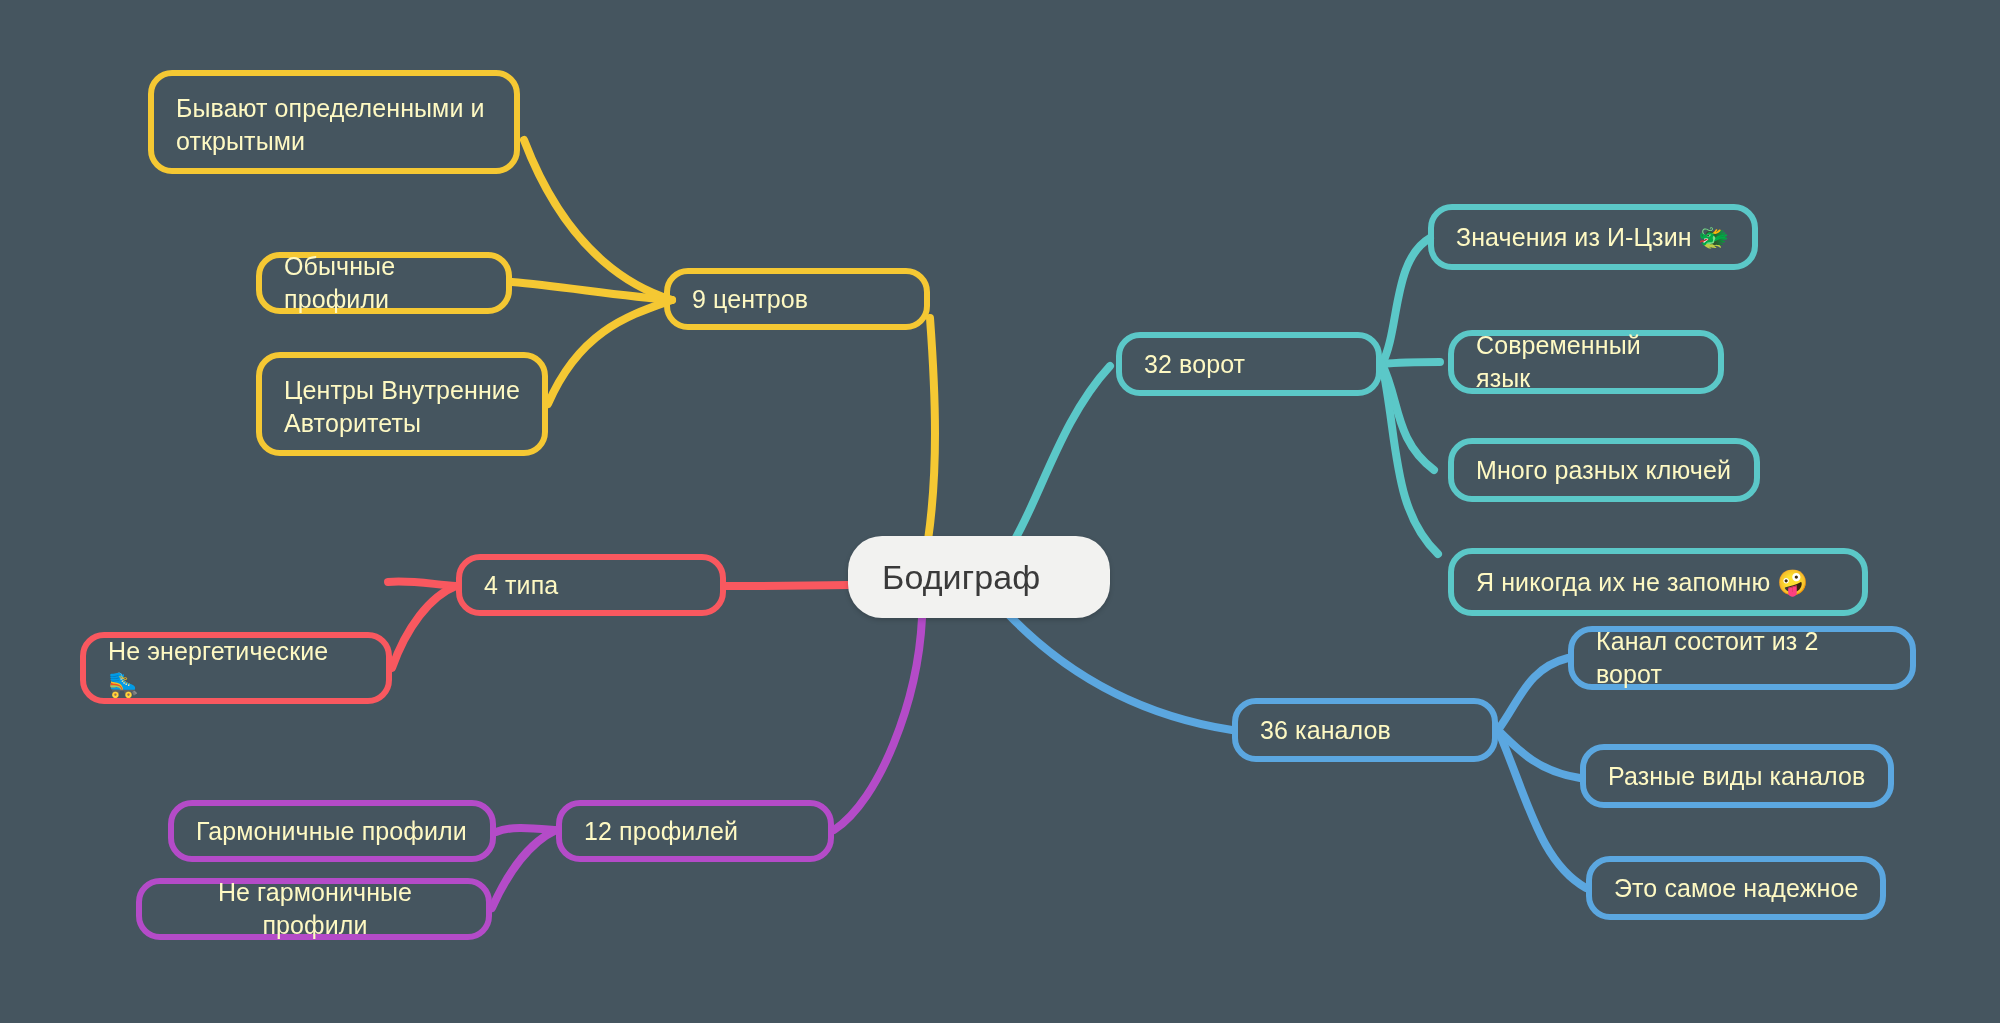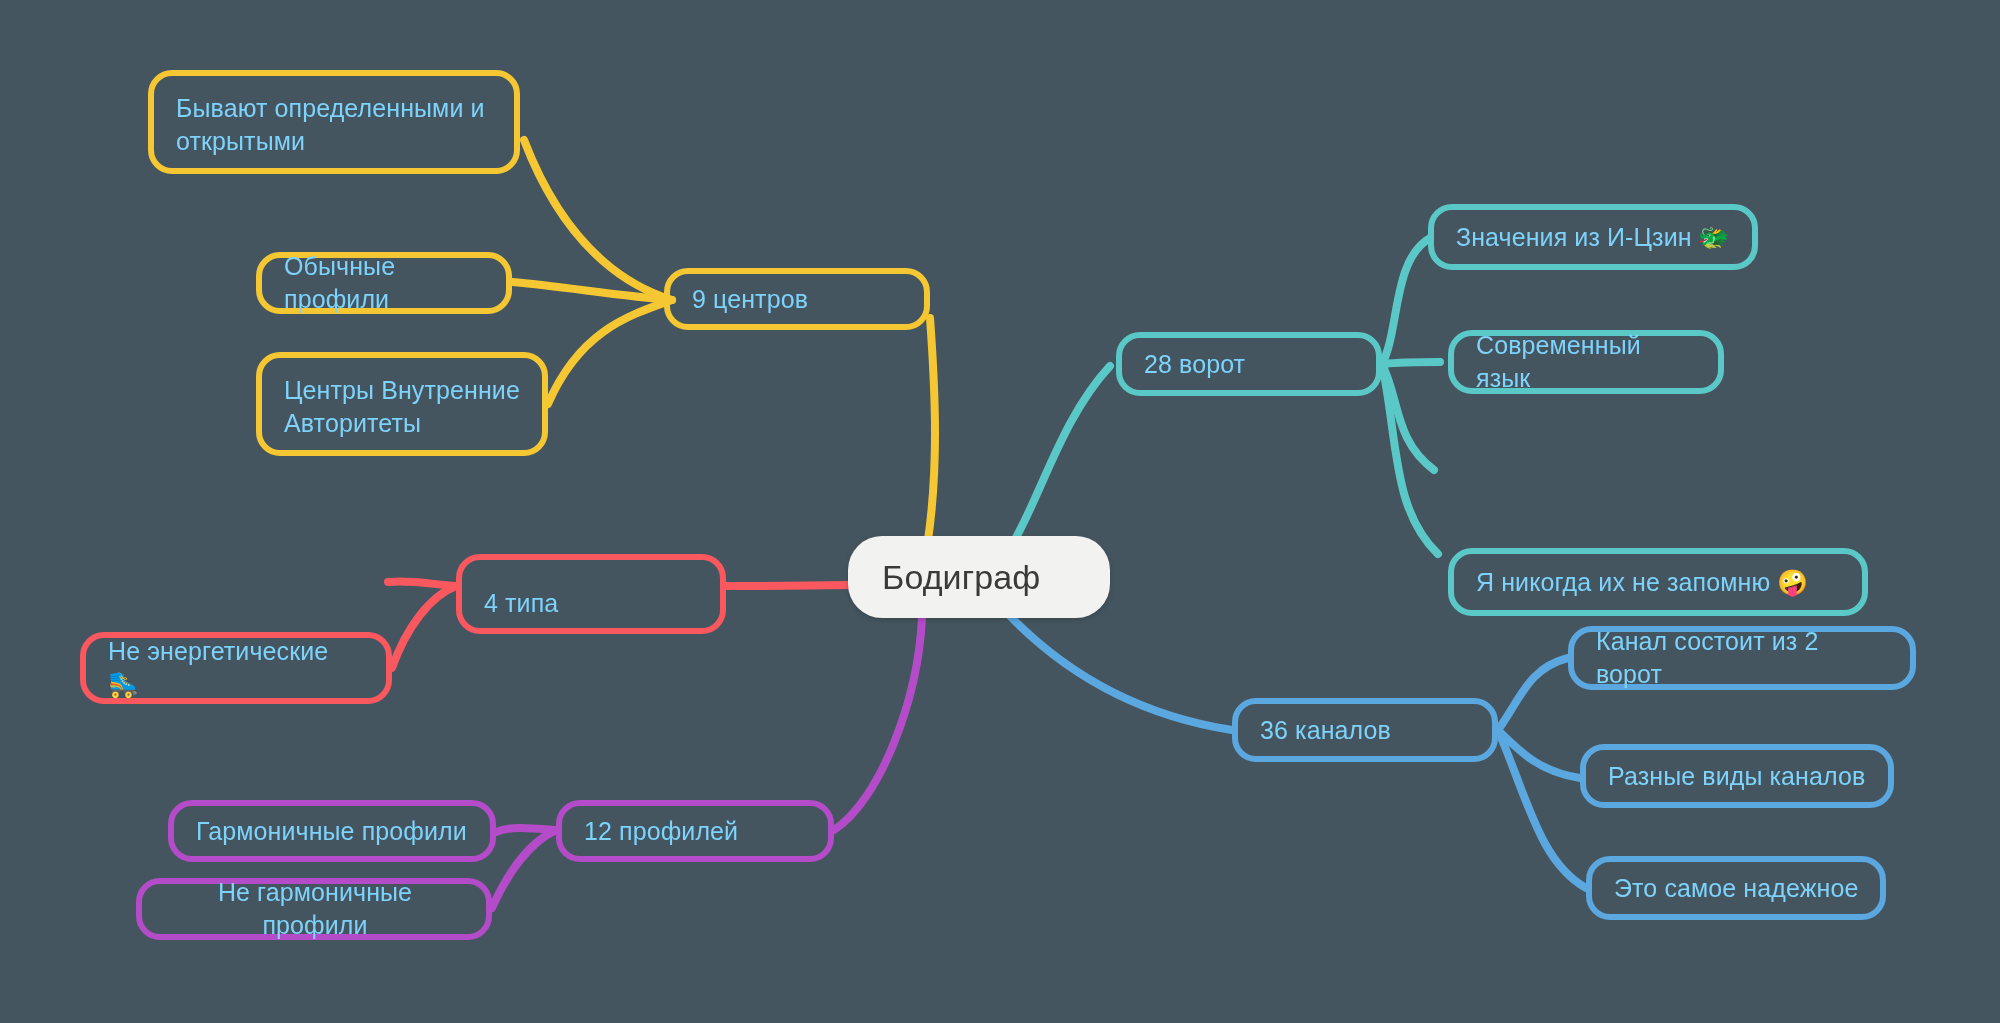--- a/index.html
+++ b/index.html
@@ -30,21 +30,21 @@
     stroke-linejoin: round;
   }
   .node {
     position: absolute;
     box-sizing: border-box;
     display: flex;
     align-items: center;
     border-style: solid;
     border-width: 6px;
     border-radius: 24px;
-    color: #7dd3fc;
+    color: #fef9c3;
     font-size: 25px;
     line-height: 1.32;
     letter-spacing: .1px;
     padding: 8px 20px 8px 22px;
     white-space: pre-line;
     background: transparent;
     z-index: 3;
   }
   .node.two-line { align-items: flex-start; padding-top: 16px; }
   .node .label { display: block; width: 100%; }
@@ -106,21 +106,21 @@
   </div>
 
   <div class="node" style="left:256px; top:252px; width:256px; height:62px; border-color:#f5c833;">
     <span class="label">Обычные профили</span>
   </div>
 
   <div class="node two-line" style="left:256px; top:352px; width:292px; height:104px; border-color:#f5c833;">
     <span class="label">Центры Внутренние Авторитеты</span>
   </div>
 
-  <div class="node" style="left:456px; top:554px; width:270px; height:80px; border-color:#f9585f;align-items:flex-end;">
+  <div class="node" style="left:456px; top:554px; width:270px; height:62px; border-color:#f9585f;align-items:flex-end;">
     <span class="label">4 типа</span>
   </div>
 
 
   <div class="node" style="left:80px; top:632px; width:312px; height:72px; border-color:#f9585f;">
     <span class="label">Не энергетические 🛼</span>
   </div>
 
   <div class="node" style="left:556px; top:800px; width:278px; height:62px; border-color:#b44bc8;">
     <span class="label">12 профилей</span>
@@ -128,31 +128,34 @@
 
   <div class="node" style="left:168px; top:800px; width:328px; height:62px; border-color:#b44bc8;">
     <span class="label">Гармоничные профили</span>
   </div>
 
   <div class="node" style="left:136px; top:878px; width:356px; height:62px; border-color:#b44bc8;text-align:center;">
     <span class="label">Не гармоничные профили</span>
   </div>
 
   <div class="node" style="left:1116px; top:332px; width:266px; height:64px; border-color:#5bc8c8;">
-    <span class="label">28 ворот</span>
+    <span class="label">32 ворот</span>
   </div>
 
   <div class="node" style="left:1428px; top:204px; width:330px; height:66px; border-color:#5bc8c8;">
     <span class="label">Значения из И-Цзин 🐲</span>
   </div>
 
   <div class="node" style="left:1448px; top:330px; width:276px; height:64px; border-color:#5bc8c8;">
     <span class="label">Современный язык</span>
   </div>
 
+  <div class="node" style="left:1448px; top:438px; width:312px; height:64px; border-color:#5bc8c8;">
+    <span class="label">Много разных ключей</span>
+  </div>
 
   <div class="node" style="left:1448px; top:548px; width:420px; height:68px; border-color:#5bc8c8;">
     <span class="label">Я никогда их не запомню 🤪</span>
   </div>
 
   <div class="node" style="left:1232px; top:698px; width:266px; height:64px; border-color:#5ba7e0;">
     <span class="label">36 каналов</span>
   </div>
 
   <div class="node" style="left:1568px; top:626px; width:348px; height:64px; border-color:#5ba7e0;">

